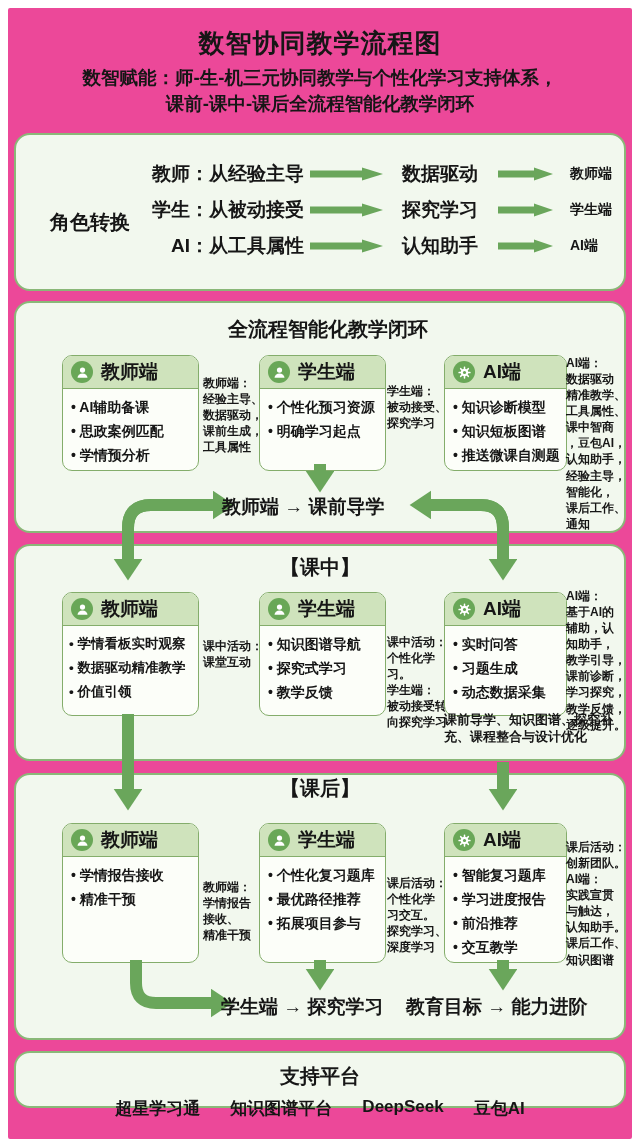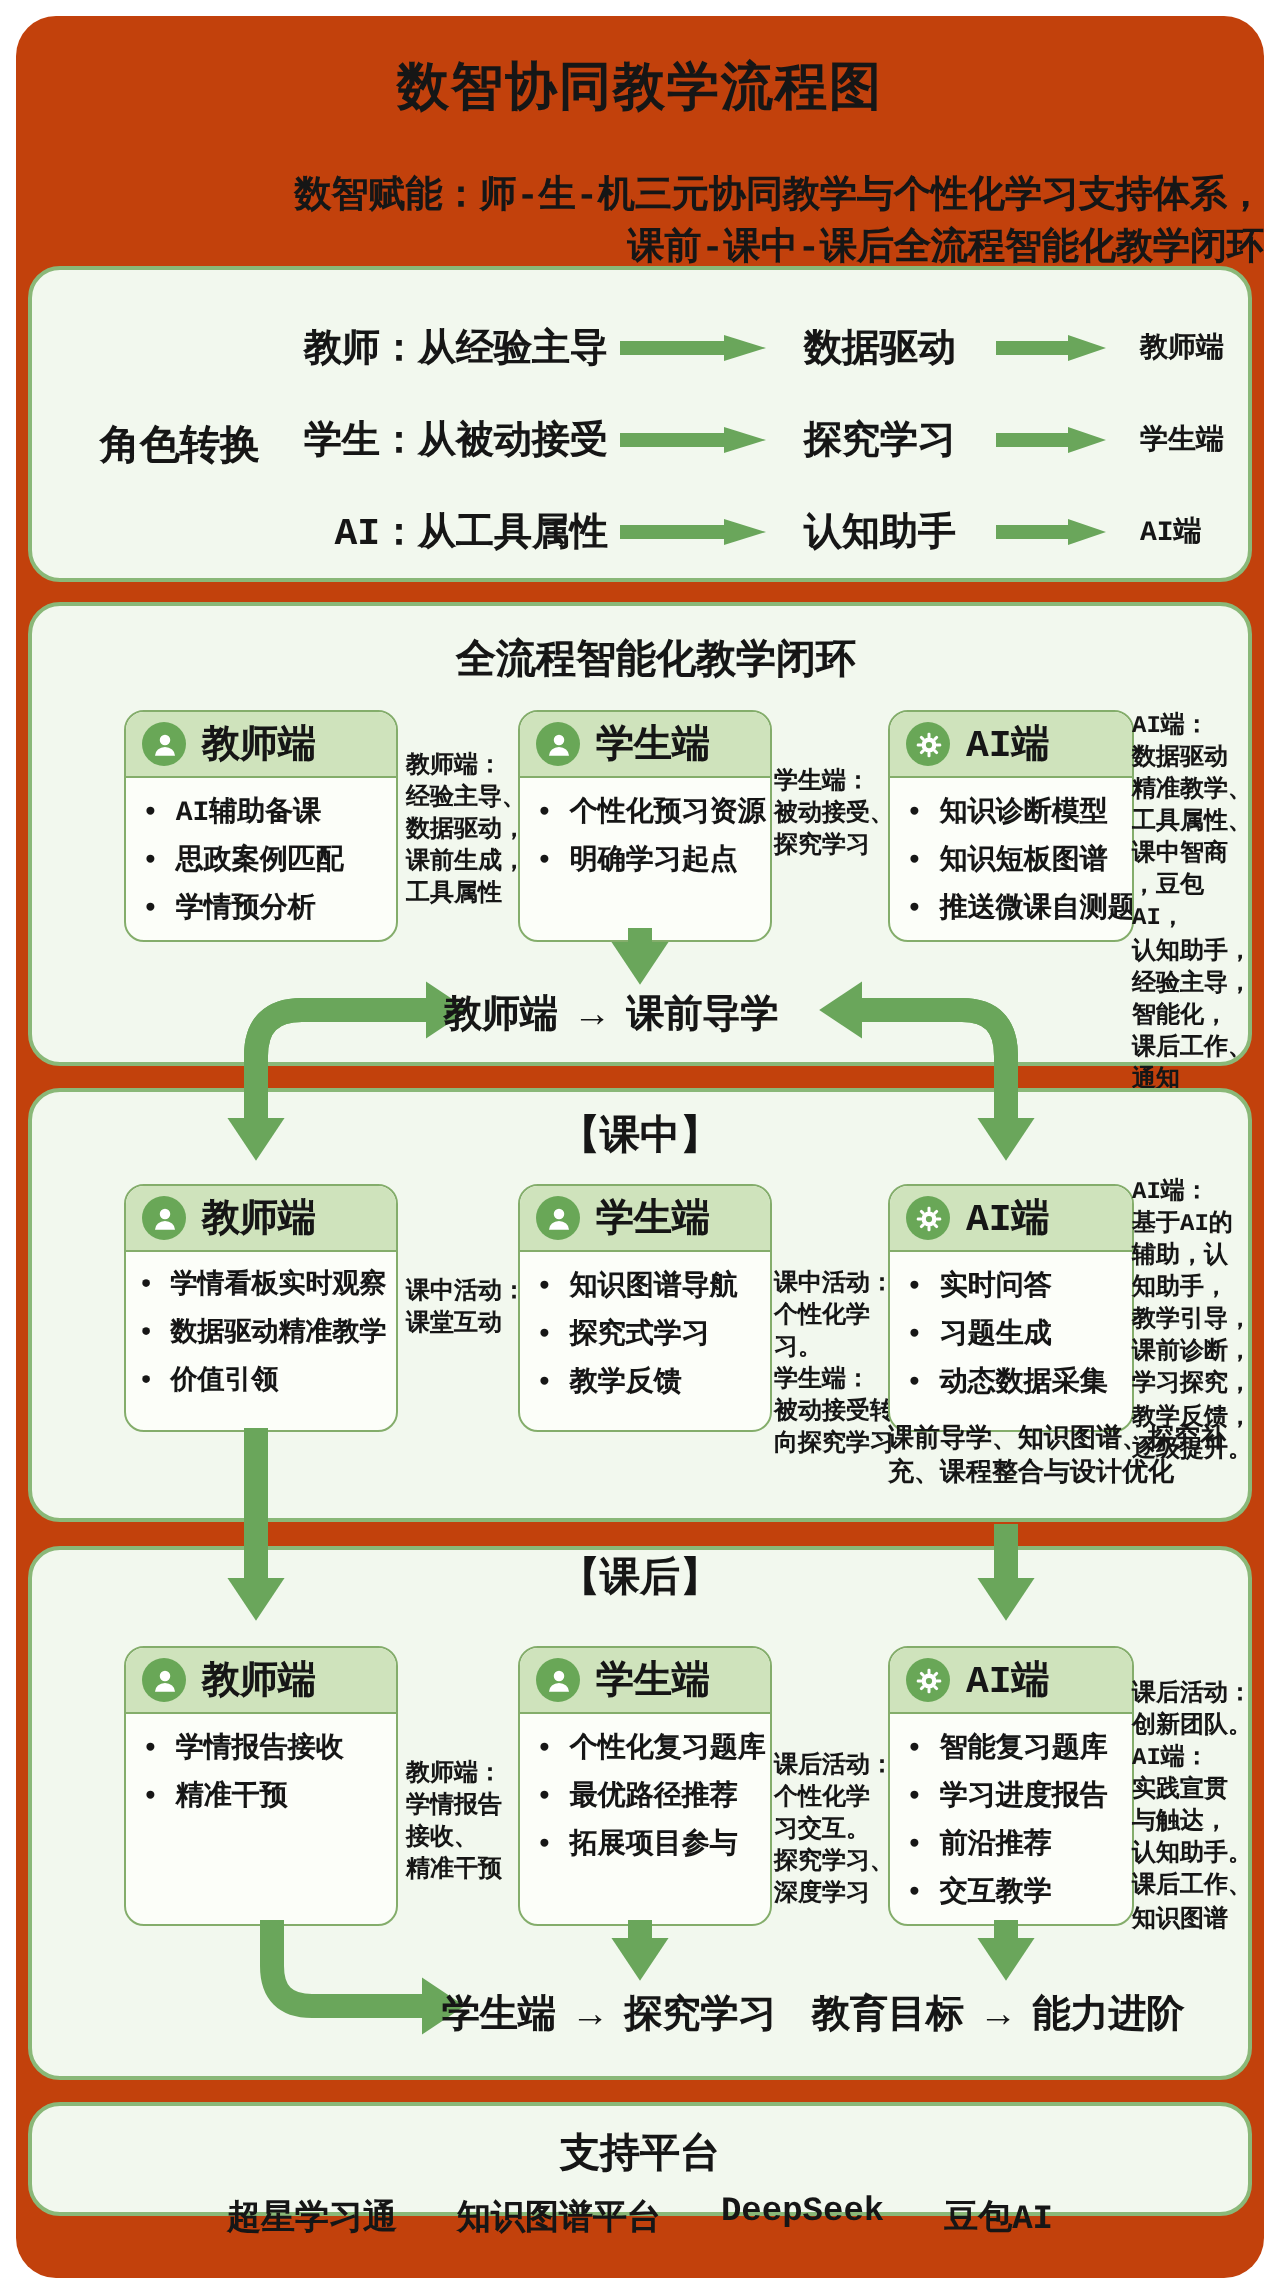--- a/index.html
+++ b/index.html
@@ -3,31 +3,31 @@
 <meta charset="utf-8">
 <style>
   html,body{margin:0;padding:0;}
   body{
     width:640px;height:1147px;background:#ffffff;position:relative;
     font-family:"Liberation Sans","DejaVu Sans",sans-serif;
     font-weight:700;color:#161616;overflow:hidden;
   }
   .panel{
     position:absolute;left:8px;top:8px;width:624px;height:1131px;
-    background:#c2410c;border-radius:20px;font-family:Liberation Mono, monospace;
+    background:#ec4899;border-radius:2px;
   }
   .main-title{margin-top:18px;text-align:center;font-size:26px;letter-spacing:1px;}
-  .subtitle{margin-top:25px;text-align:right;font-size:18.5px;line-height:1.4;}
+  .subtitle{margin-top:4px;text-align:center;font-size:18.5px;line-height:1.4;}
   .section{
     position:absolute;background:#f2f8ee;border:2px solid #8ab878;border-radius:16px;
     box-sizing:border-box;
   }
   
   .role-label{position:absolute;left:34px;top:74px;font-size:20px;}
-  .role-rows{margin-left:108px;padding-top:23px;display:flex;flex-direction:column;gap:14px;}
+  .role-rows{margin-left:108px;padding-top:23px;display:flex;flex-direction:column;gap:4px;}
   .role-row{display:grid;grid-template-columns:180px 86px 100px 72px auto;align-items:center;height:32px;}
   .rr-c1{text-align:right;font-size:19px;white-space:nowrap;}
   .rr-c3{text-align:center;font-size:19px;white-space:nowrap;}
   .rr-c5{font-size:14px;padding-left:8px;white-space:nowrap;}
   .harrow{display:block;margin:0 auto;}
   
   .phase-title{position:absolute;left:0;right:0;text-align:center;font-size:20px;}
   .card{
     position:absolute;background:#fcfef9;border:1.8px solid #84ad6b;border-radius:10px;
     box-sizing:border-box;overflow:hidden;

